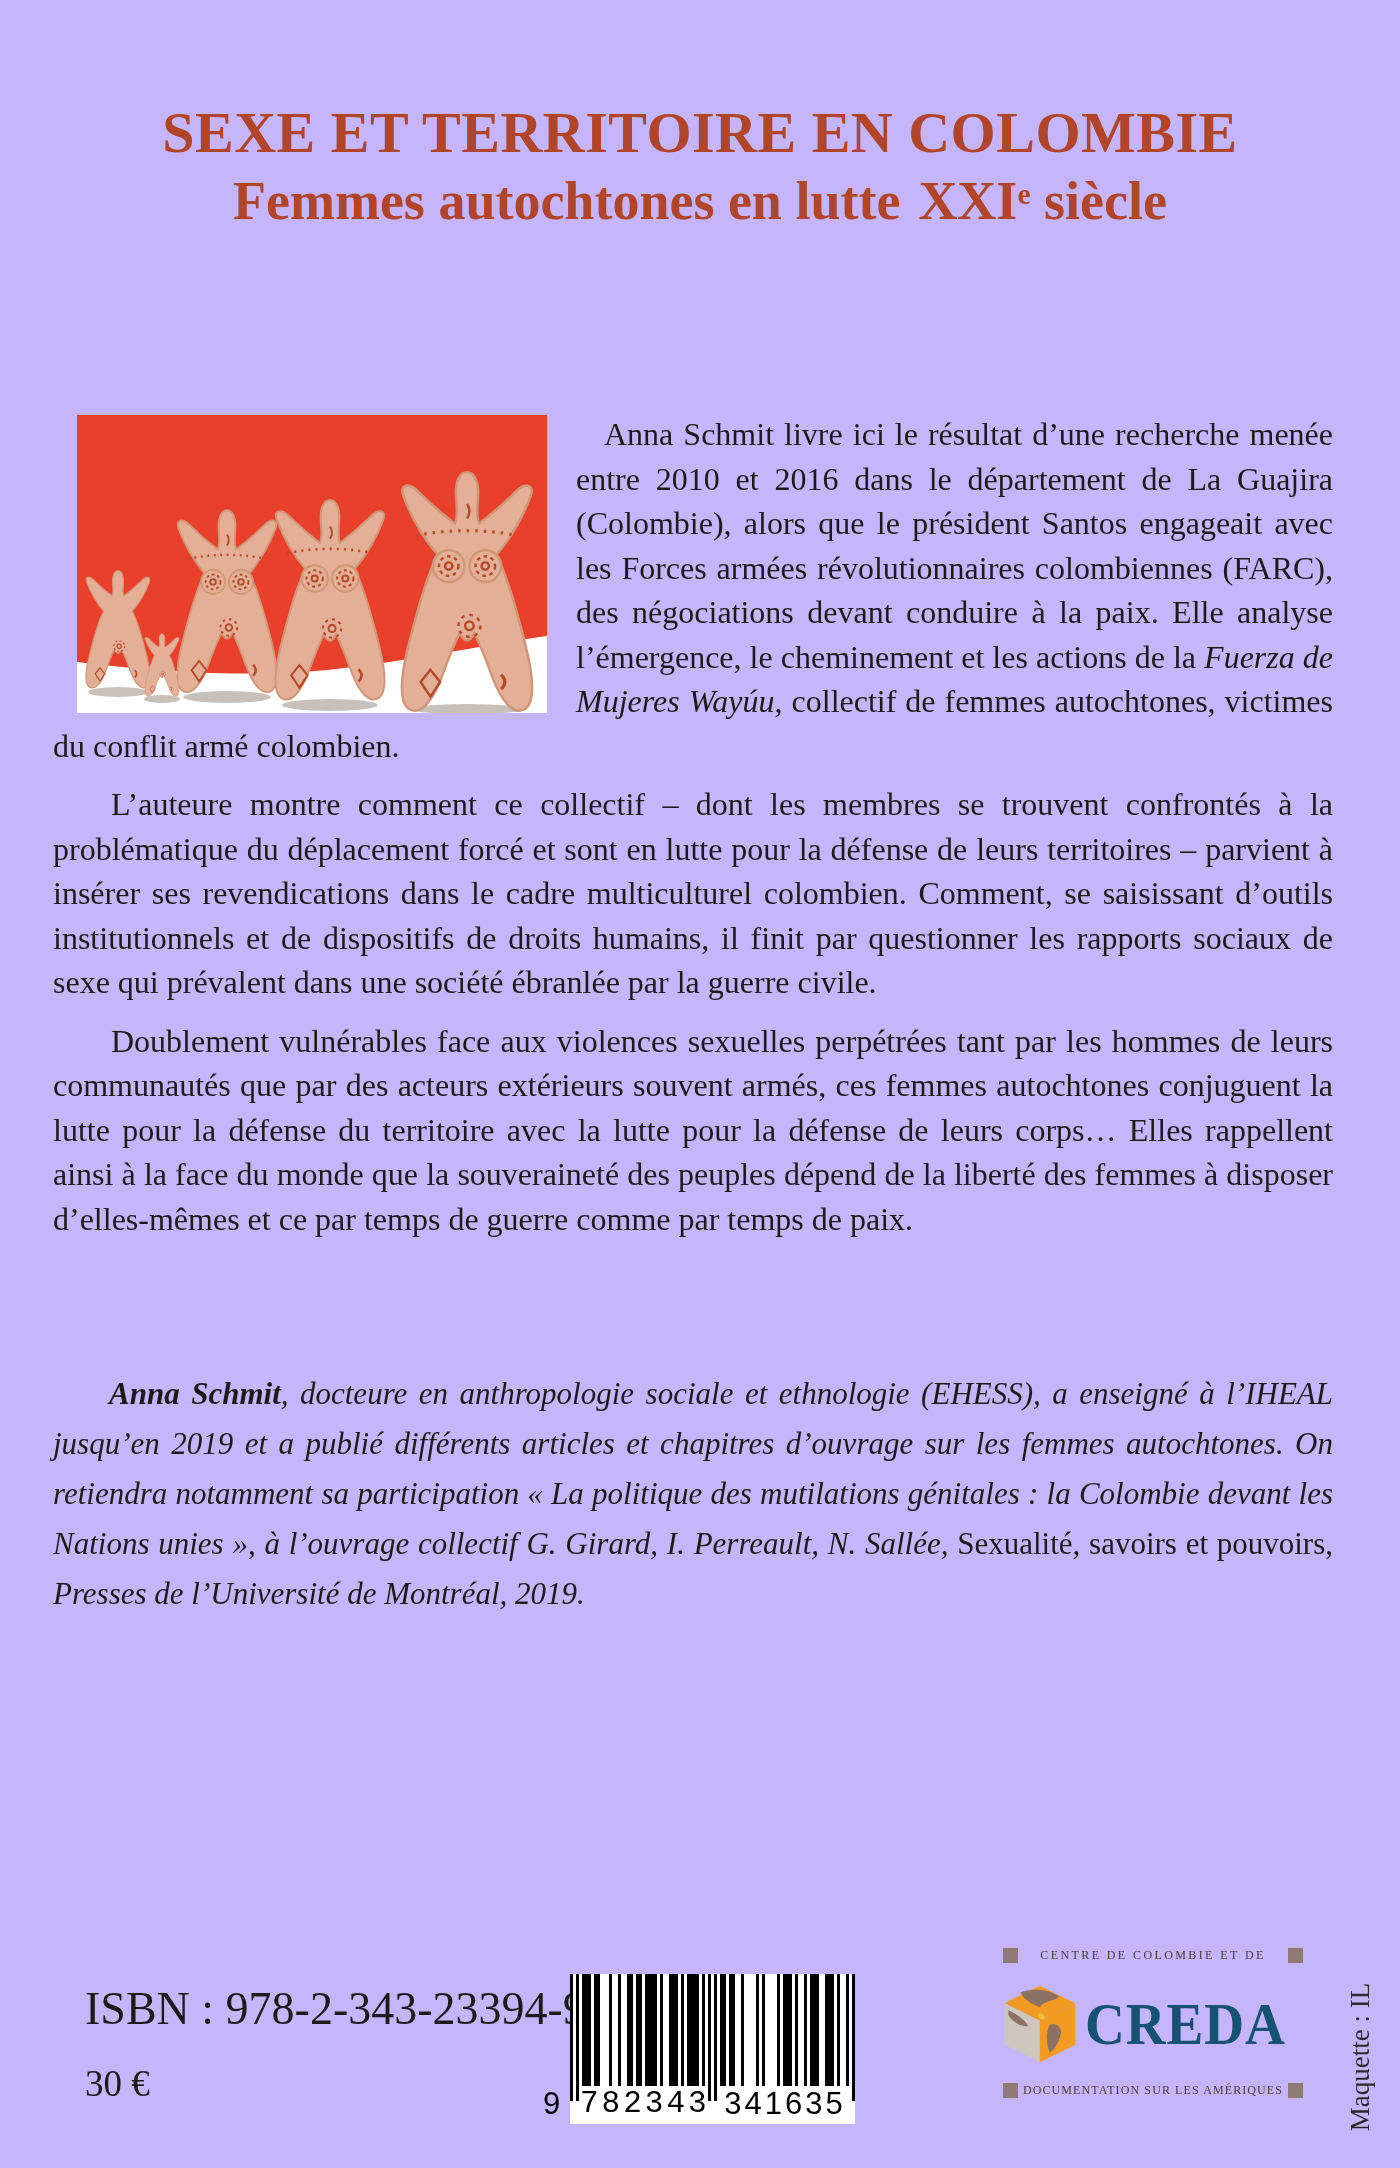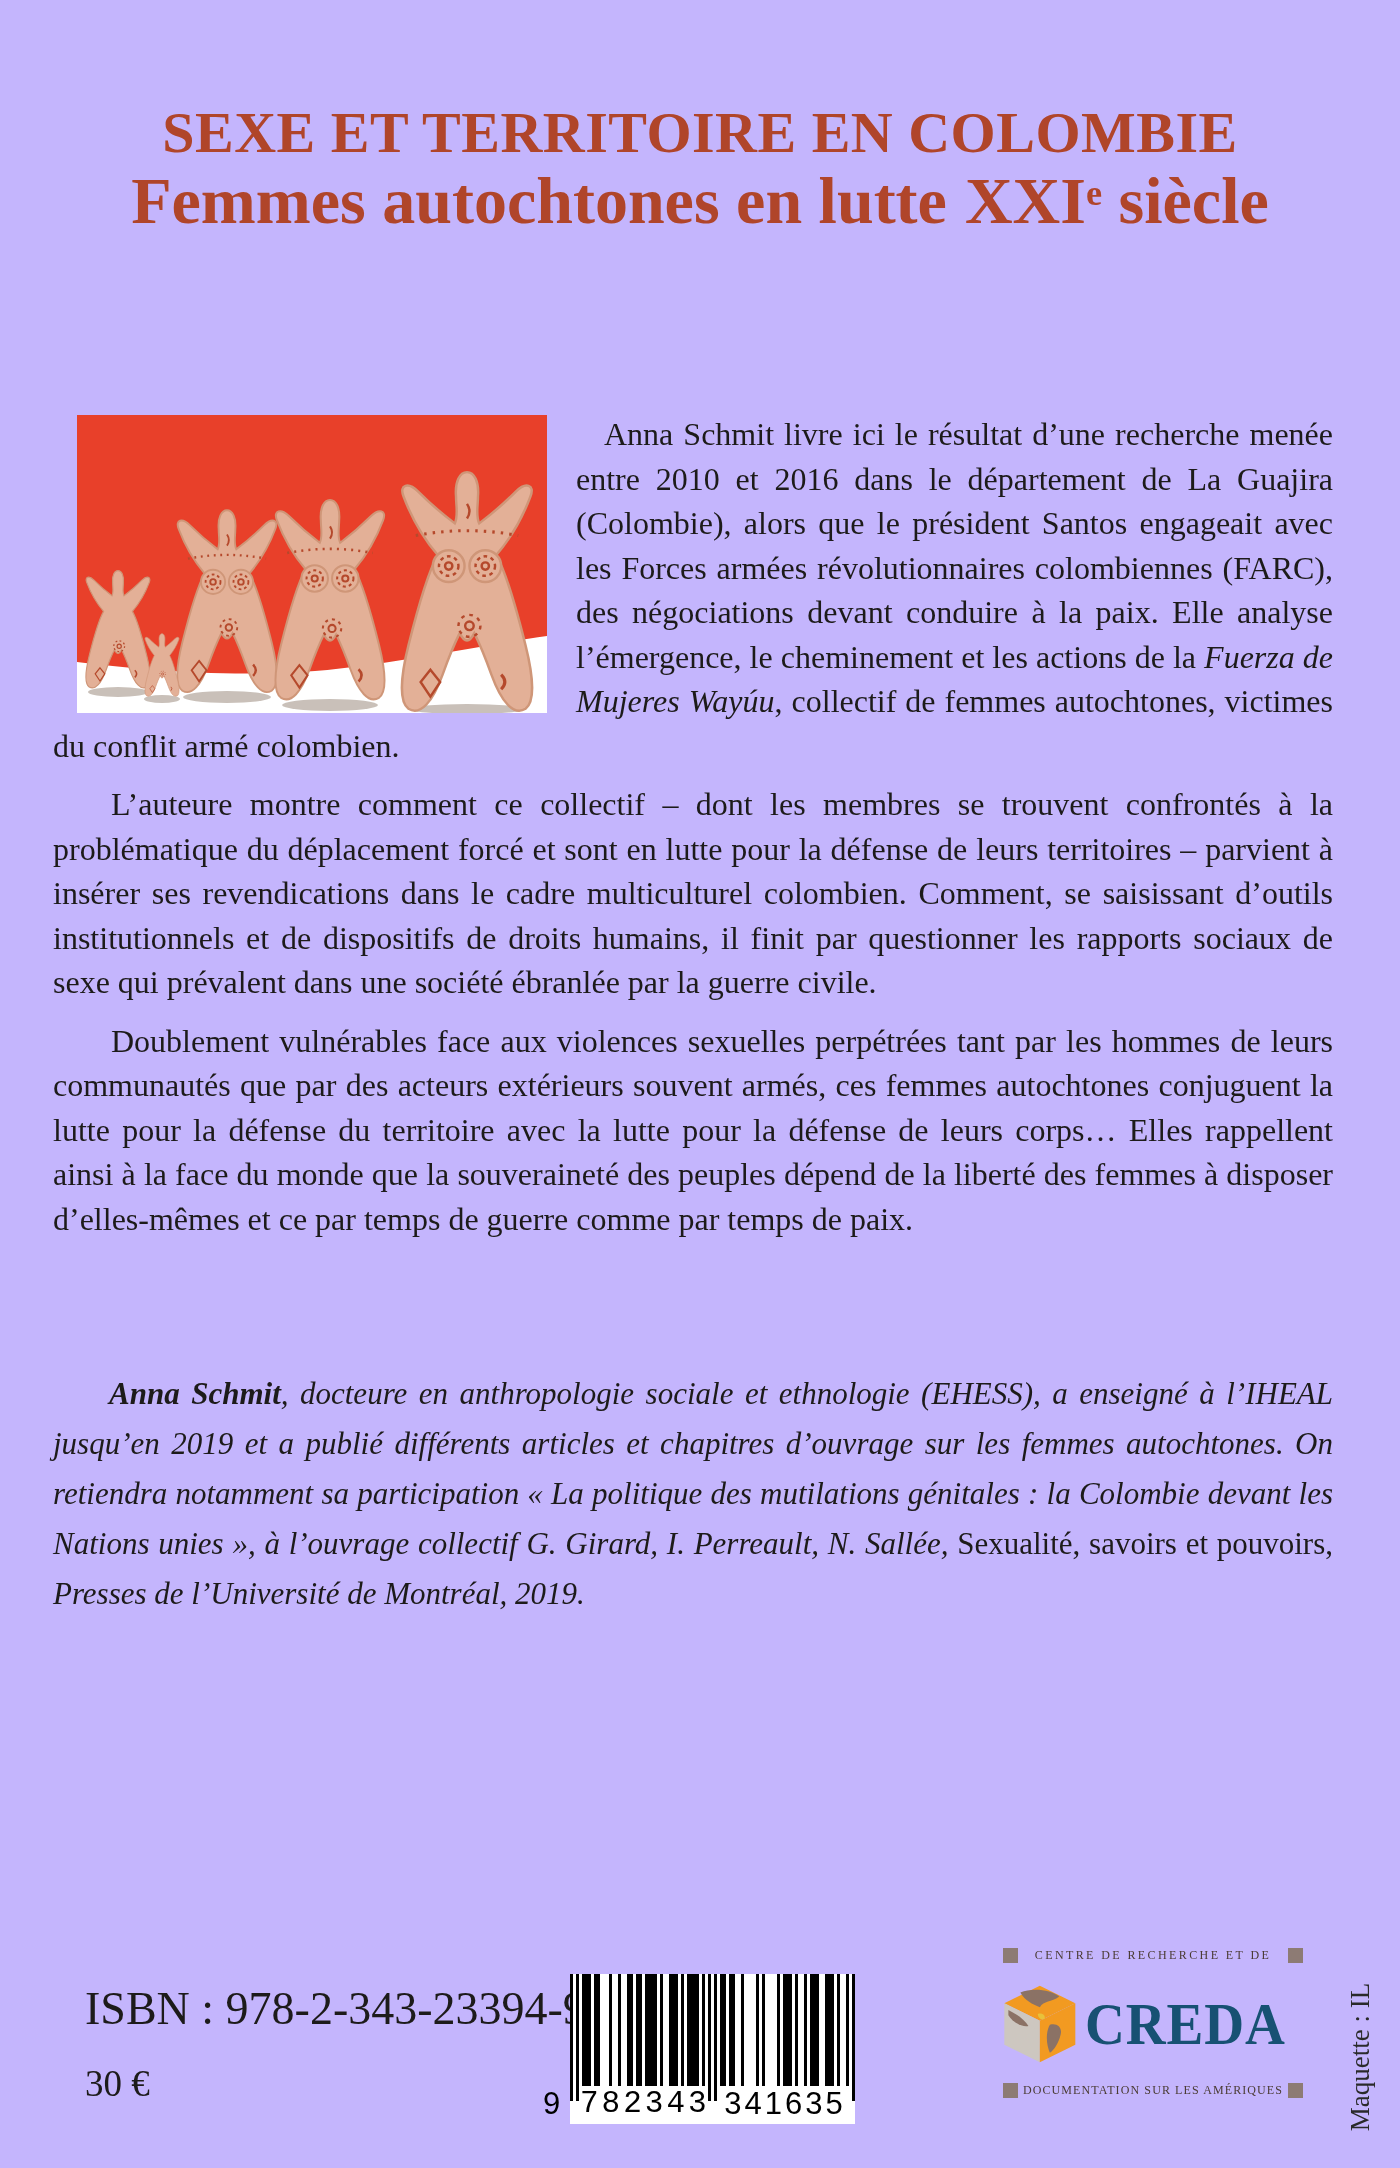--- a/index.html
+++ b/index.html
@@ -11,21 +11,21 @@
   }
   html,body{margin:0;padding:0;background:#888;}
   .page{
     position:relative; width:1400px; height:2168px; background:#c4b5fd;
     font-family:"Liberation Serif","DejaVu Serif",serif; color:var(--body_text);
     margin:0 auto; overflow:hidden;
   }
   
   header{padding-top:100px; text-align:center; color:var(--title_rust);}
   h1{margin:0; font-size:58px; font-weight:700; letter-spacing:.5px; line-height:66px;}
-  h2{margin:4px 0 0; font-size:66px; font-weight:700; line-height:62px;}
+  h2{margin:4px 0 0; font-size:54px; font-weight:700; line-height:62px;}
   h2 .century{margin-left:18px;}
   h2 sup{font-size:.55em; position:relative; top:-.5em; vertical-align:baseline;}
   
   .content{position:absolute; left:53px; right:67px; top:412px;}
   .photo{float:left; width:472px; height:298px; margin:3px 28px 8px 23px;}
   .photo svg{display:block;}
   p{font-size:32px; line-height:44.5px; text-align:justify; margin:0 0 14px; }
   p.p1{text-indent:28px;}
   p.pind{text-indent:58px;}
   .bio{margin-top:128px; font-style:italic; font-size:31px; line-height:50px; text-indent:56px;}
@@ -239,21 +239,21 @@
     <div class="bc-digits">
       <span class="bc-lead">9</span>
       <span class="bc-left">782343</span>
       <span class="bc-right">341635</span>
     </div>
   </div>
 
   <div class="creda">
     <div class="creda-row">
       <span class="sq"></span>
-      <span class="creda-small">CENTRE DE RECHERCHE ET DE</span>
+      <span class="creda-small">CENTRE DE COLOMBIE ET DE</span>
       <span class="sq"></span>
     </div>
     <div class="creda-mid">
       <svg width="104" height="112" viewBox="0 0 110 118">
         <path d="M55,2 L108,28 L55,54 L2,28 Z" fill="var(--creda_orange)"></path>
         <path d="M2,28 L55,54 L55,116 L2,90 Z" fill="var(--logo_gray)"></path>
         <path d="M55,54 L108,28 L108,90 L55,116 Z" fill="var(--creda_orange)"></path>
         <path d="M26,12 C44,4 72,8 84,18 C72,27 61,24 55,34 C44,29 33,25 26,12 Z" fill="var(--logo_taupe)"></path>
         <path d="M8,38 C20,44 32,52 38,62 C28,64 14,56 8,46 Z" fill="var(--logo_taupe)"></path>
         <path d="M70,60 C81,57 89,64 86,75 C83,88 76,98 70,102 C65,91 63,72 70,60 Z" fill="var(--logo_taupe)"></path>

